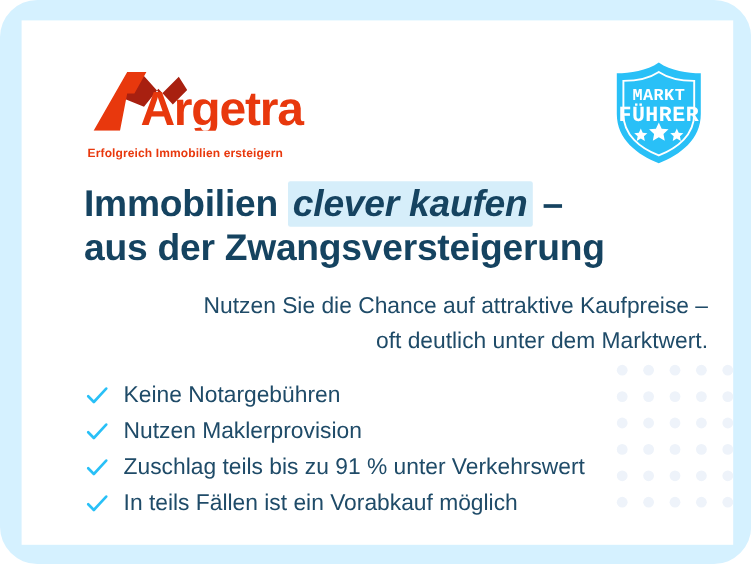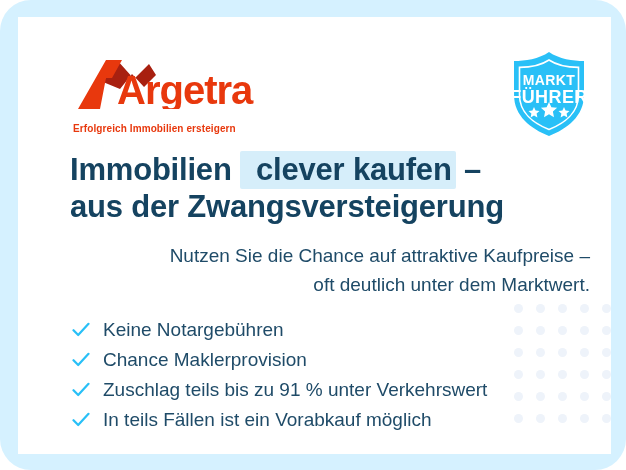--- a/index.html
+++ b/index.html
@@ -88,40 +88,42 @@
     height: 88px;
   }
   .badge svg { display: block; }
   .badge-line1, .badge-line2 {
     position: absolute;
     width: 84px;
     text-align: center;
     color: #ffffff;
     font-weight: 800;
     letter-spacing: .4px;
+    font-family: Liberation Mono, monospace;
   }
   .badge-line1 { top: 22px; font-size: 14px; }
   .badge-line2 { top: 37px; font-size: 18px; }
 
   
   .headline {
     position: absolute;
     left: 52px;
     top: 134px;
     width: 520px;
     font-size: 31px;
     font-weight: 800;
     line-height: 37px;
     color: #154360;
     letter-spacing: -.2px;
   }
   .hl-mark {
     background: #d6eefa;
-    padding: 1px 4px 2px 16px;
+    padding: 1px 4px 2px 4px;
     border-radius: 2px;
+    font-style: italic;
   }
 
   
   .sub {
     position: absolute;
     left: 52px;
     top: 224px;
     width: 520px;
     font-size: 19px;
     line-height: 29px;
@@ -235,21 +237,21 @@
       <li>
         <svg class="check" viewBox="0 0 18 16">
           <path d="M1.5 8.2 L6.2 13 L16.5 1.8" fill="none" stroke="#29c0f7" stroke-width="2.2" stroke-linecap="round" stroke-linejoin="round"></path>
         </svg>
         <span>Keine Notargebühren</span>
       </li>
       <li>
         <svg class="check" viewBox="0 0 18 16">
           <path d="M1.5 8.2 L6.2 13 L16.5 1.8" fill="none" stroke="#29c0f7" stroke-width="2.2" stroke-linecap="round" stroke-linejoin="round"></path>
         </svg>
-        <span>Chance Maklerprovision</span>
+        <span>Nutzen Maklerprovision</span>
       </li>
       <li>
         <svg class="check" viewBox="0 0 18 16">
           <path d="M1.5 8.2 L6.2 13 L16.5 1.8" fill="none" stroke="#29c0f7" stroke-width="2.2" stroke-linecap="round" stroke-linejoin="round"></path>
         </svg>
         <span>Zuschlag teils bis zu 91 % unter Verkehrswert</span>
       </li>
       <li>
         <svg class="check" viewBox="0 0 18 16">
           <path d="M1.5 8.2 L6.2 13 L16.5 1.8" fill="none" stroke="#29c0f7" stroke-width="2.2" stroke-linecap="round" stroke-linejoin="round"></path>

